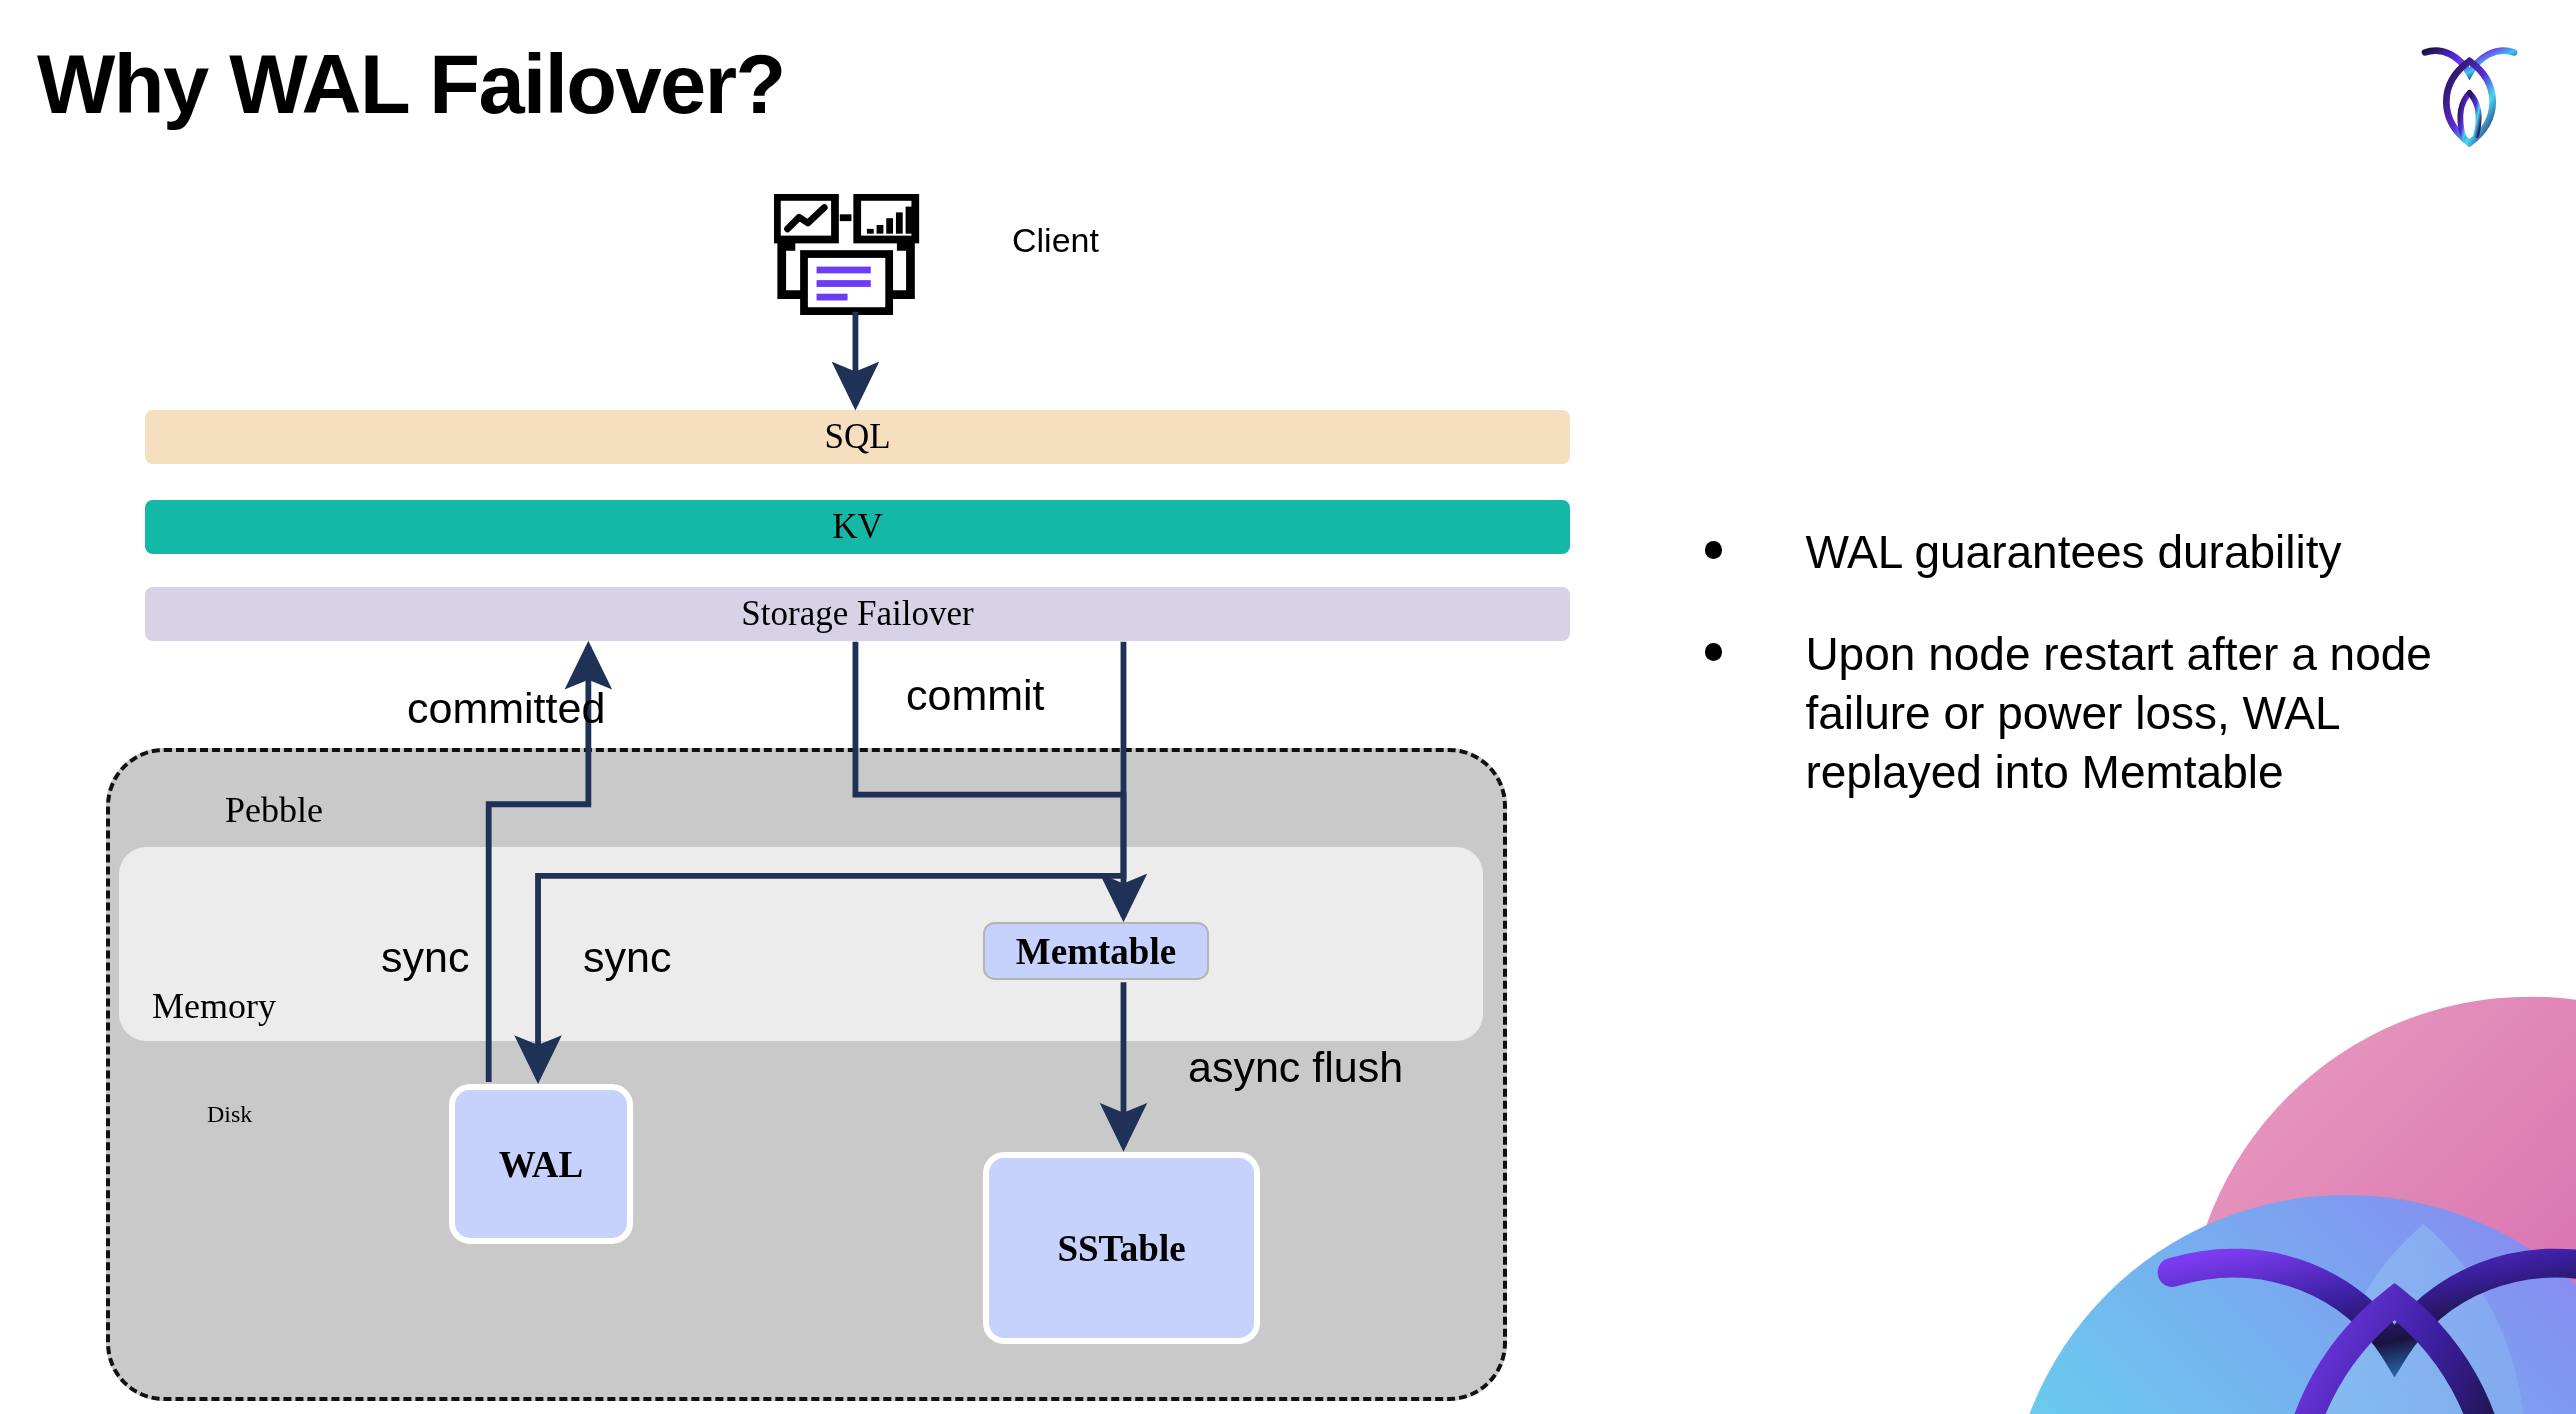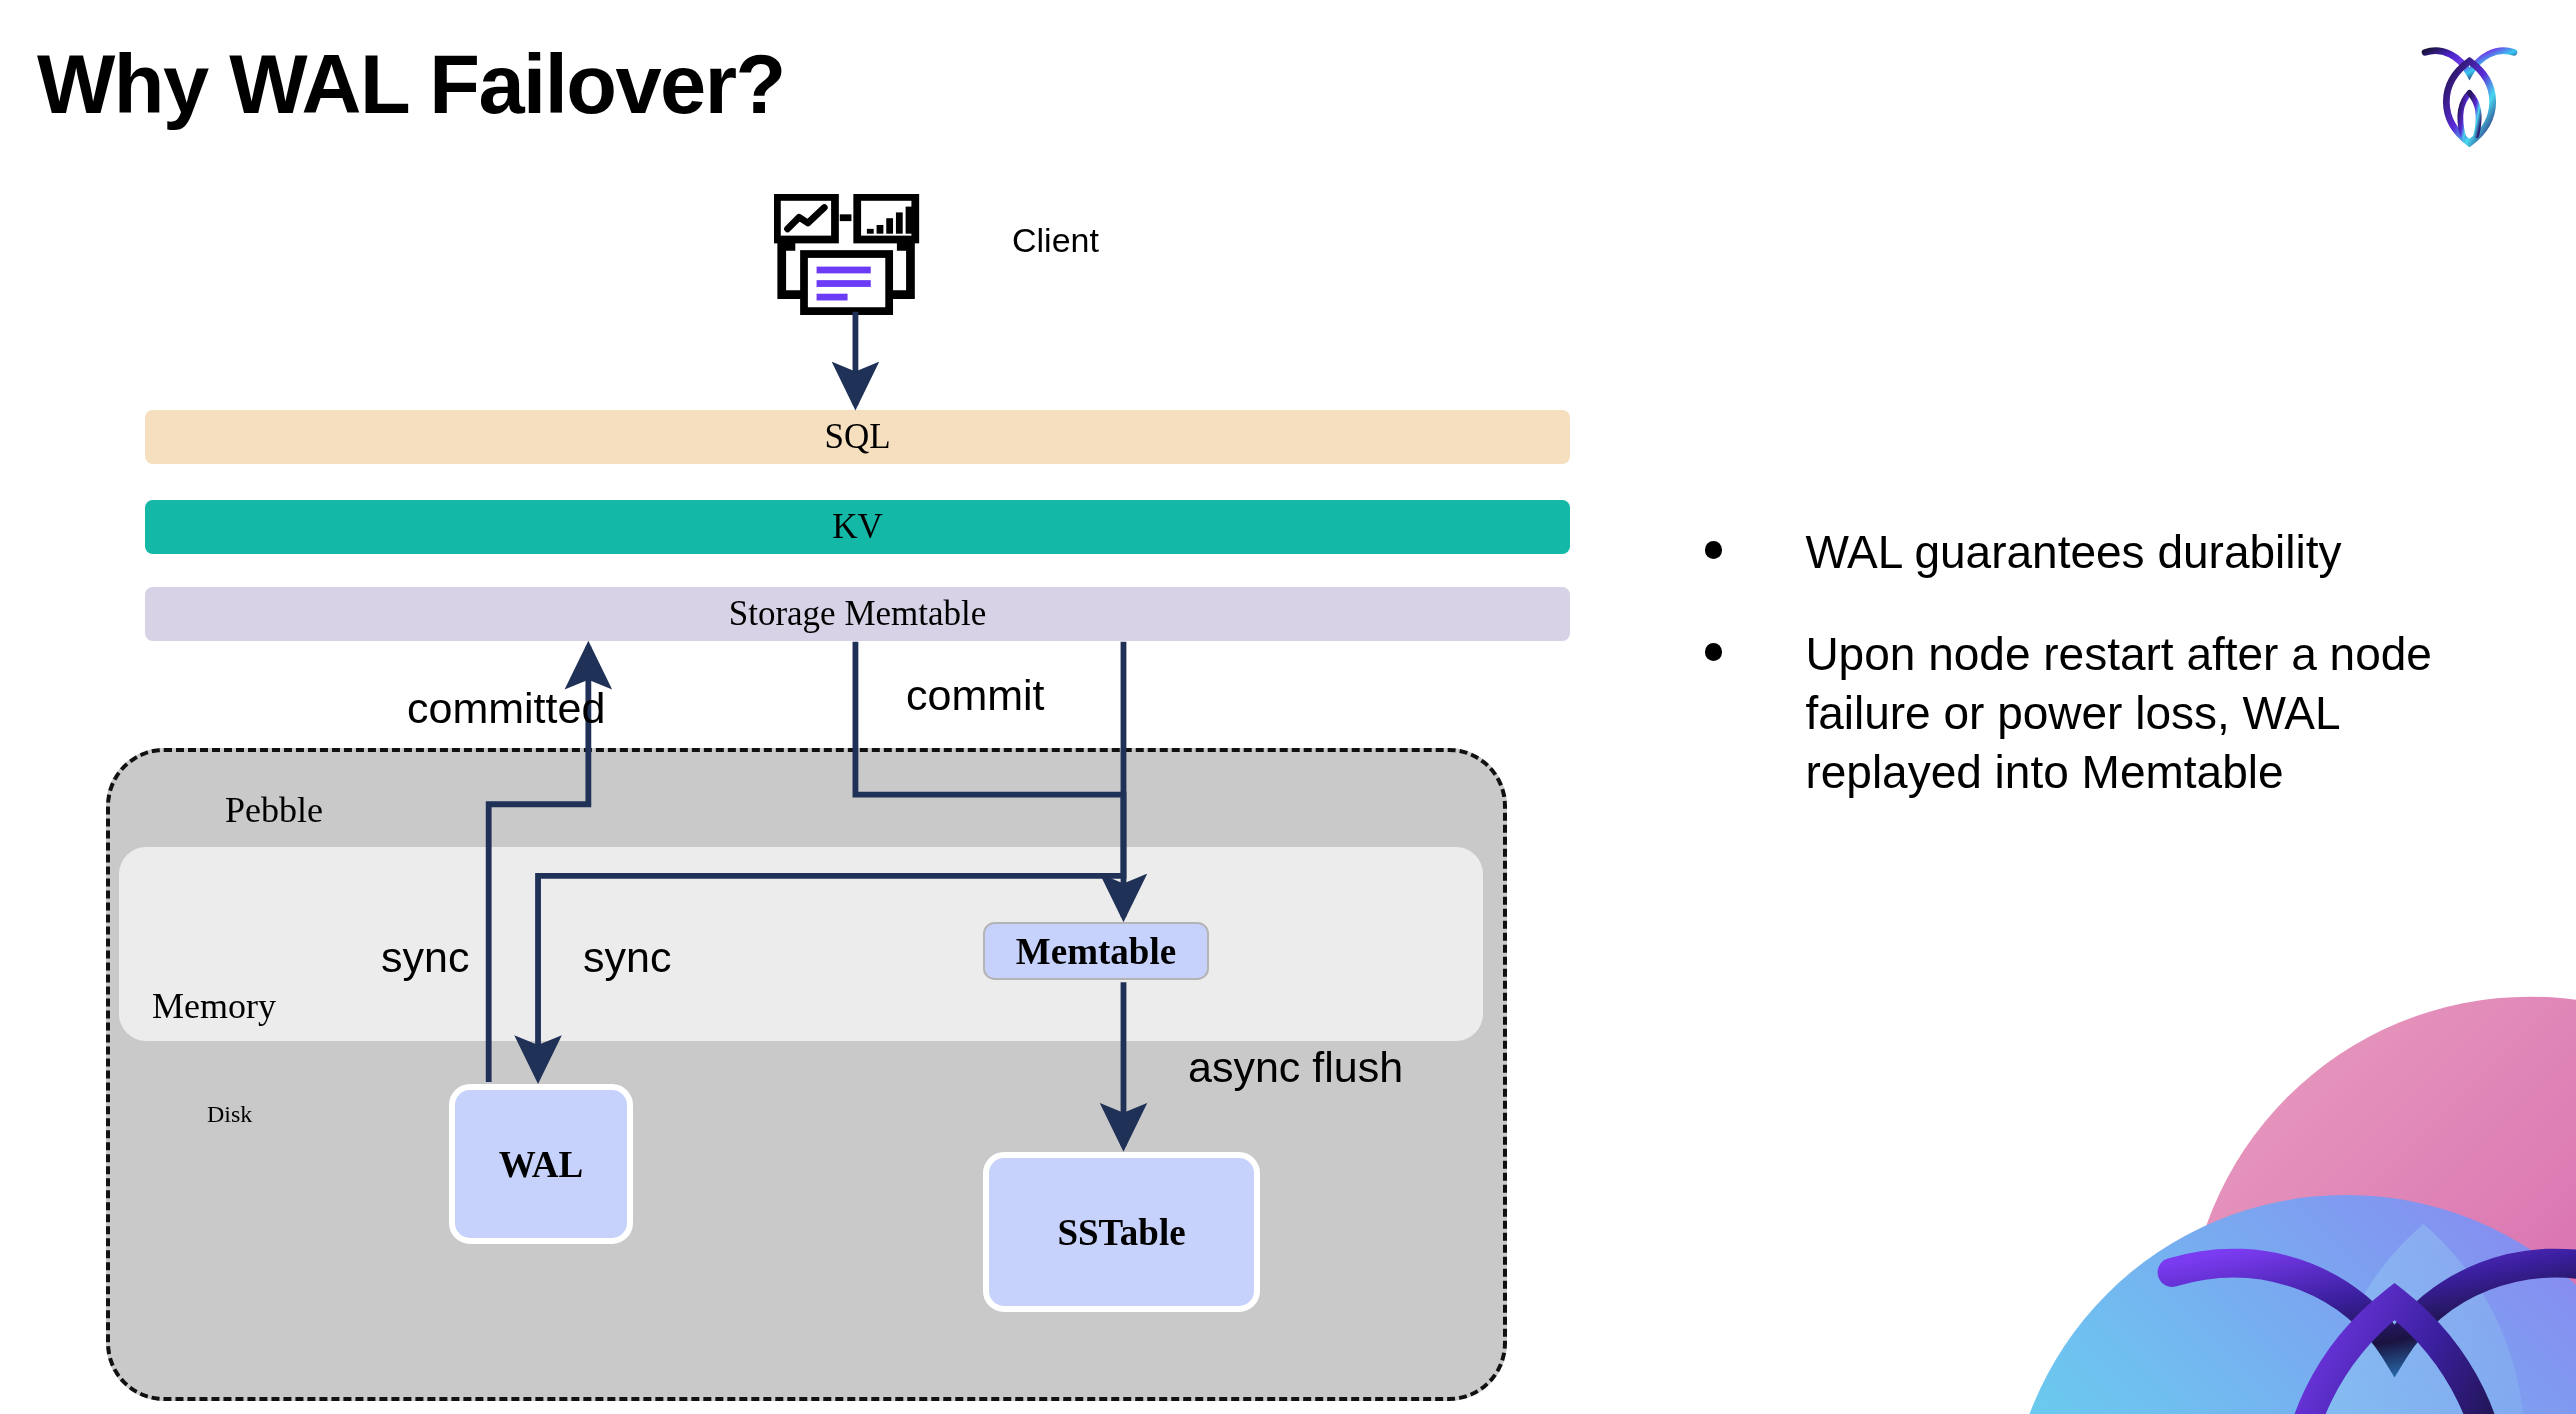--- a/index.html
+++ b/index.html
@@ -103,21 +103,21 @@
     left:983px; top:922px; width:226px; height:58px;
     border-radius:11.6px;
     border:2.9px solid #B4B4B4;
   }
   #node-wal {
     left:449px; top:1084px; width:184px; height:160px;
     border-radius:21px;
     border:6.8px solid #ffffff;
   }
   #node-sstable {
-    left:983px; top:1152px; width:277px; height:160px;
+    left:983px; top:1152px; width:277px; height:192px;
     border-radius:21px;
     border:6.8px solid #ffffff;
   }
 
   
   #connectors {
     position:absolute; left:0; top:0; width:2576px; height:1415px;
     pointer-events:none;
   }
 
@@ -268,21 +268,21 @@
   </div>
   <div id="client-label">Client</div>
 
   <div class="layer-bar" id="layer-sql">
     <span>SQL</span>
   </div>
   <div class="layer-bar" id="layer-kv">
     <span>KV</span>
   </div>
   <div class="layer-bar" id="layer-storage">
-    <span>Storage Memtable</span>
+    <span>Storage Failover</span>
   </div>
 
   <div id="pebble-container"></div>
   <div id="memory-band"></div>
   <div id="pebble-label">Pebble</div>
   <div id="memory-label">Memory</div>
   <div id="disk-label">Disk</div>
 
   <svg id="connectors" viewBox="0 0 2662 1462" xmlns="http://www.w3.org/2000/svg">
     <defs>

